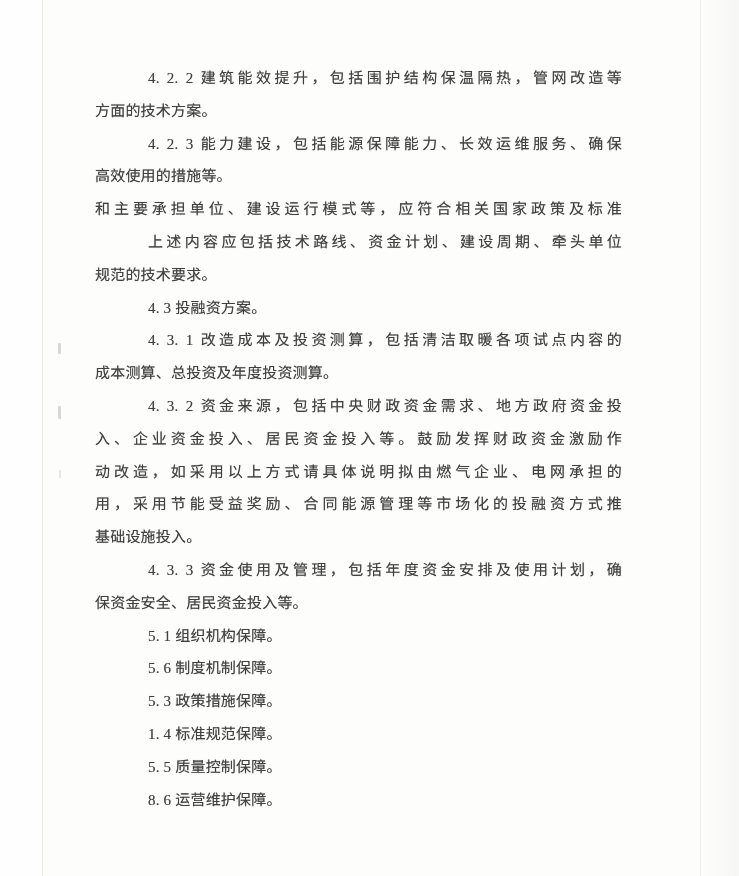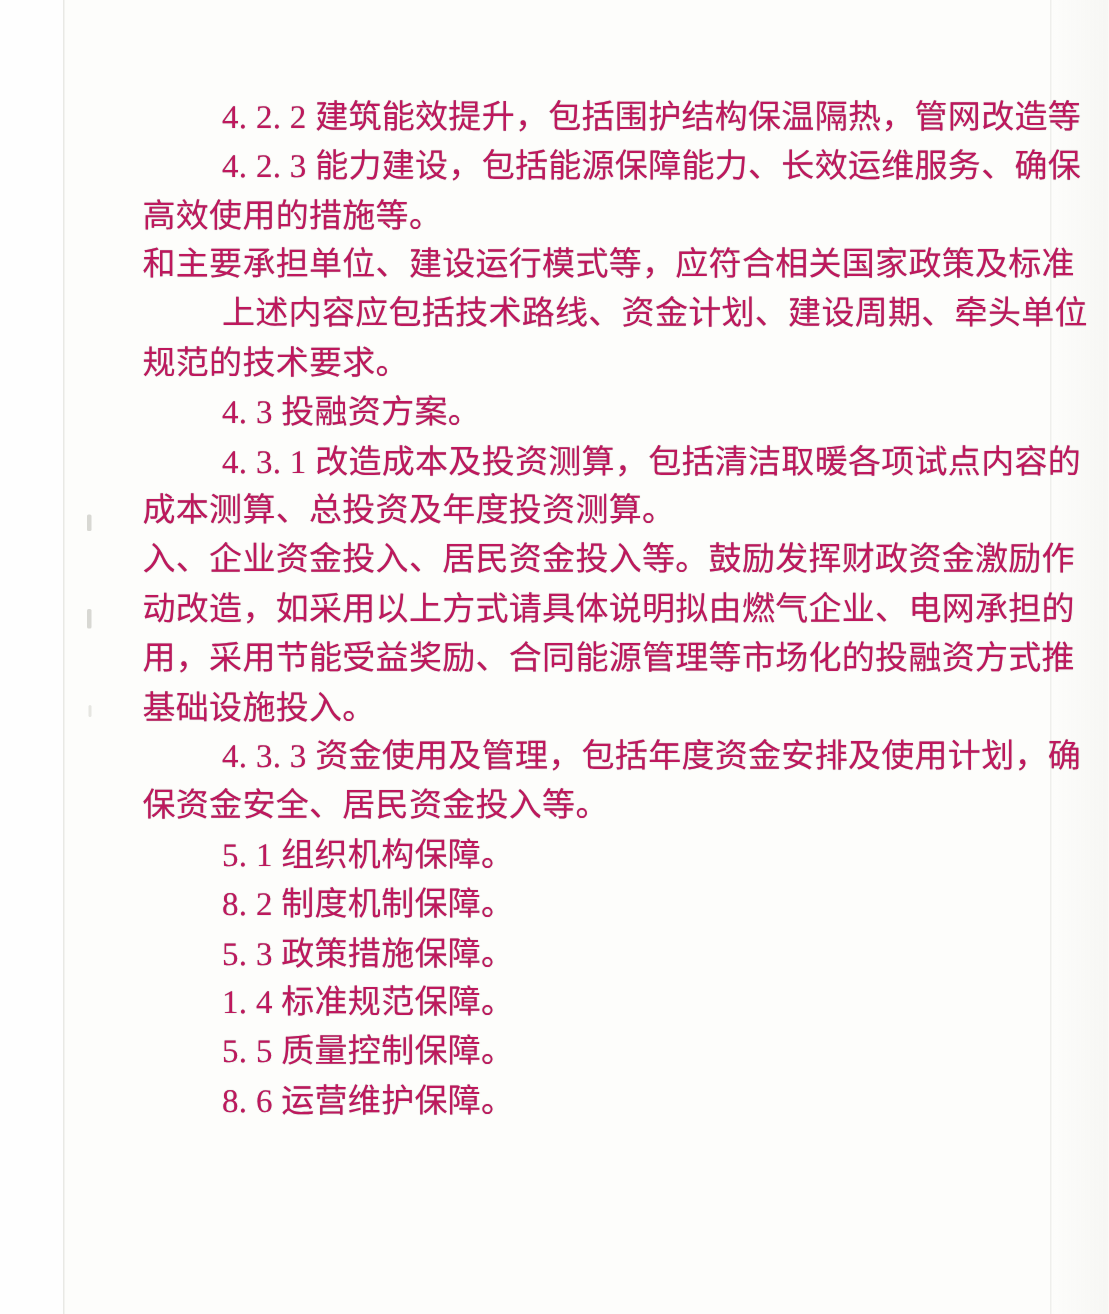--- a/index.html
+++ b/index.html
@@ -51,24 +51,24 @@
   .speck.s3 { left: 59px; top: 470px; width: 2px; height: 8px; opacity: 0.35; }
 
   
   .text-block {
     position: absolute;
     left: 95px;
     top: 62px;
     width: 527px;
   }
   .line {
-    font-size: 22px;
+    font-size: 15px;
     line-height: 32.8px;
     height: 32.8px;
-    color: #be185d;
+    color: #404040;
     white-space: nowrap;
     text-align: left;
     letter-spacing: 0.2px;
     text-shadow: 0 0 0.7px rgba(45,45,45,0.45);
   }
   .line.justify {
     text-align: justify;
     text-align-last: justify;
   }
   .line.indent {
@@ -86,34 +86,36 @@
   <div class="left-strip"></div>
   <div class="edge-line-left"></div>
   <div class="right-shade"></div>
   <div class="speck s1"></div>
   <div class="speck s2"></div>
   <div class="speck s3"></div>
 
   <div class="text-block">
 
   <div class="line indent justify">4. 2. 2  建筑能效提升，包括围护结构保温隔热，管网改造等</div>
+      <div class="line">方面的技术方案。</div>
       <div class="line indent justify">4. 2. 3  能力建设，包括能源保障能力、长效运维服务、确保</div>
       <div class="line">高效使用的措施等。</div>
       <div class="line justify">和主要承担单位、建设运行模式等，应符合相关国家政策及标准</div>
       <div class="line indent justify">上述内容应包括技术路线、资金计划、建设周期、牵头单位</div>
       <div class="line">规范的技术要求。</div>
       <div class="line indent">4. 3  投融资方案。</div>
       <div class="line indent justify">4. 3. 1  改造成本及投资测算，包括清洁取暖各项试点内容的</div>
       <div class="line">成本测算、总投资及年度投资测算。</div>
+      <div class="line indent justify">4. 3. 2  资金来源，包括中央财政资金需求、地方政府资金投</div>
       <div class="line justify">入、企业资金投入、居民资金投入等。鼓励发挥财政资金激励作</div>
       <div class="line justify">动改造，如采用以上方式请具体说明拟由燃气企业、电网承担的</div>
       <div class="line justify">用，采用节能受益奖励、合同能源管理等市场化的投融资方式推</div>
       <div class="line">基础设施投入。</div>
       <div class="line indent justify">4. 3. 3  资金使用及管理，包括年度资金安排及使用计划，确</div>
       <div class="line">保资金安全、居民资金投入等。</div>
       <div class="line indent">5. 1  组织机构保障。</div>
-      <div class="line indent">8. 2  制度机制保障。</div>
+      <div class="line indent">5. 6  制度机制保障。</div>
       <div class="line indent">5. 3  政策措施保障。</div>
       <div class="line indent">1. 4  标准规范保障。</div>
       <div class="line indent">5. 5  质量控制保障。</div>
       <div class="line indent">8. 6  运营维护保障。</div>
     </div>
 </div>
 
 </body></html>

